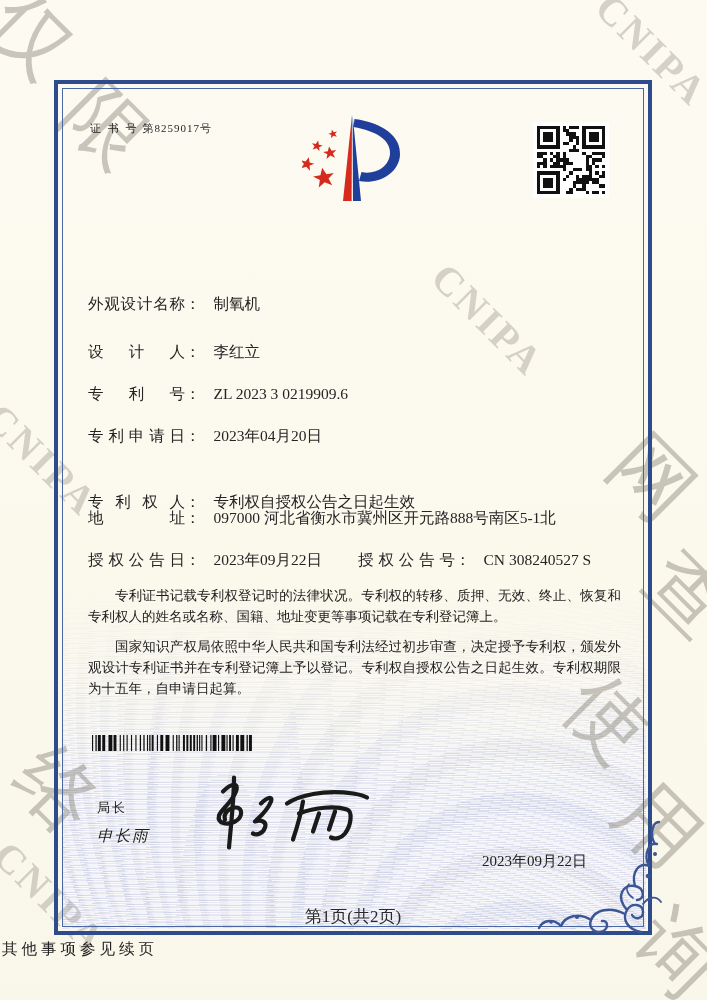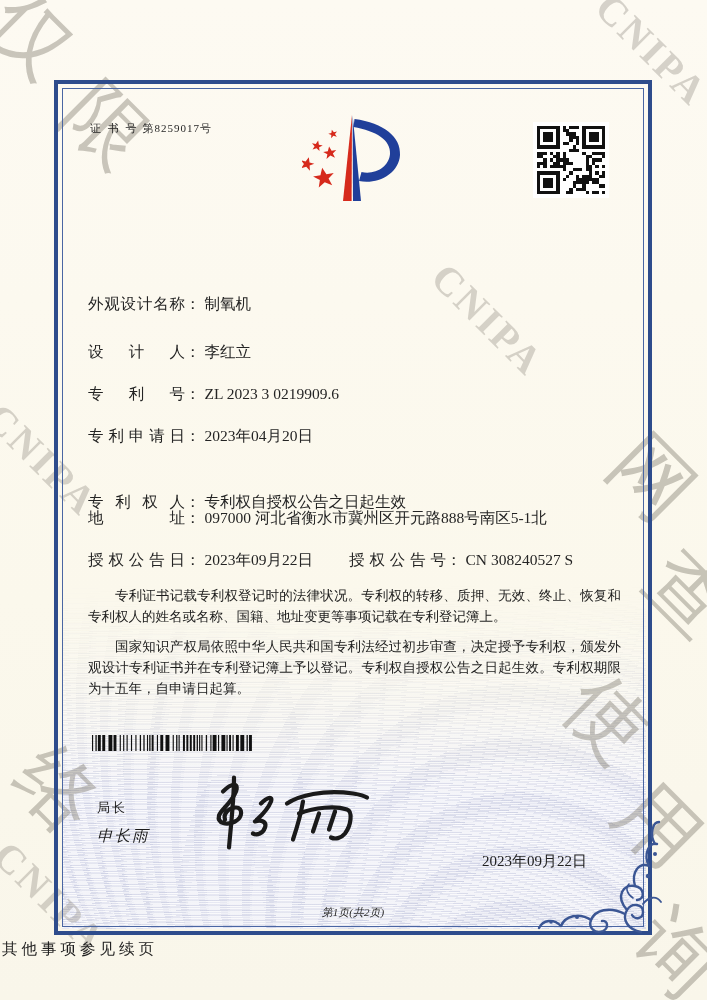--- a/index.html
+++ b/index.html
@@ -54,39 +54,39 @@
       padding:4px;box-sizing:border-box;}
   .qr svg{width:100%;height:100%;display:block;}
 
   .title{position:absolute;left:54px;width:598px;top:211px;text-align:center;
          font-size:34px;font-weight:700;letter-spacing:6px;color:#0d0d0d;}
 
   .frow{position:absolute;left:88px;width:545px;display:flex;align-items:baseline;
         font-size:15.5px;color:#242424;white-space:nowrap;}
   .flabel{display:inline-block;width:97px;text-align:justify;text-align-last:justify;}
   .colon{margin:0 1px 0 0;}
-  .fvalue{margin-left:3px;}
+  .fvalue{margin-left:12px;}
   .grant-group2{margin-left:36px;display:inline-flex;align-items:baseline;}
 
   .paras{position:absolute;left:88px;top:585px;width:533px;font-size:13.5px;
          line-height:21px;color:#1c1c1c;text-align:justify;}
   .paras p{margin:0;text-indent:2em;}
   .paras p + p{margin-top:9px;}
 
   .barcode{position:absolute;left:92px;top:735px;width:163px;height:16px;}
   .barcode svg{width:100%;height:100%;display:block;}
 
   .officer-title{position:absolute;left:97px;top:799px;font-size:13px;letter-spacing:2px;}
   .officer-name{position:absolute;left:97px;top:826px;font-size:15.5px;letter-spacing:2px;font-style:italic;}
   .signature{position:absolute;left:203px;top:768px;width:172px;height:88px;}
 
   .issue-date{position:absolute;left:482px;top:852px;font-size:15px;color:#202020;}
 
   .page-note{position:absolute;left:54px;width:598px;top:905px;text-align:center;
-             font-size:11px;color:#2a2a2a;font-style:italic;}
+             font-size:17px;color:#2a2a2a;}
   .continuation{position:absolute;left:2px;width:568px;top:939px;
                 font-size:15.5px;letter-spacing:4px;color:#1e1e1e;}
 </style>
 </head>
 <body>
 
 <div class="page">
 
   <div class="lower-tint"></div>
 

